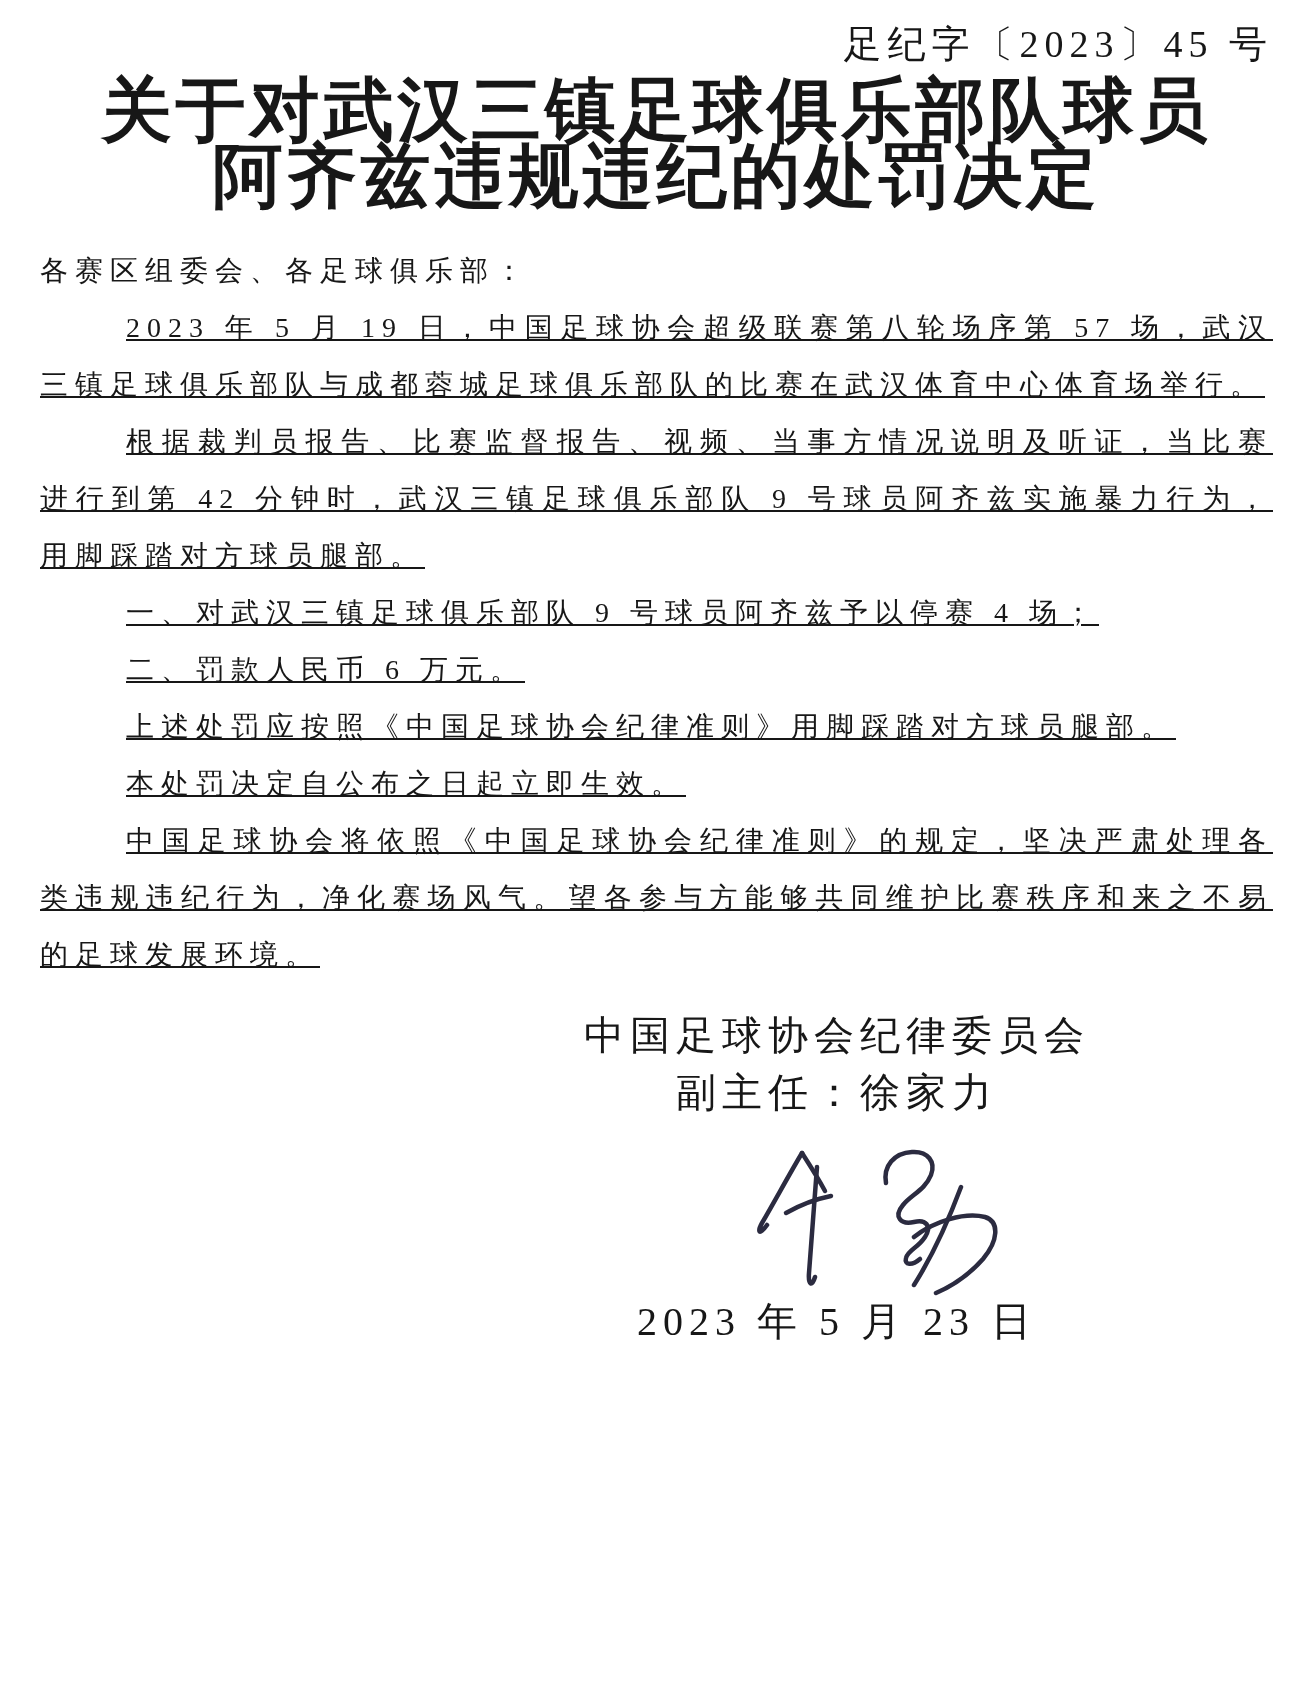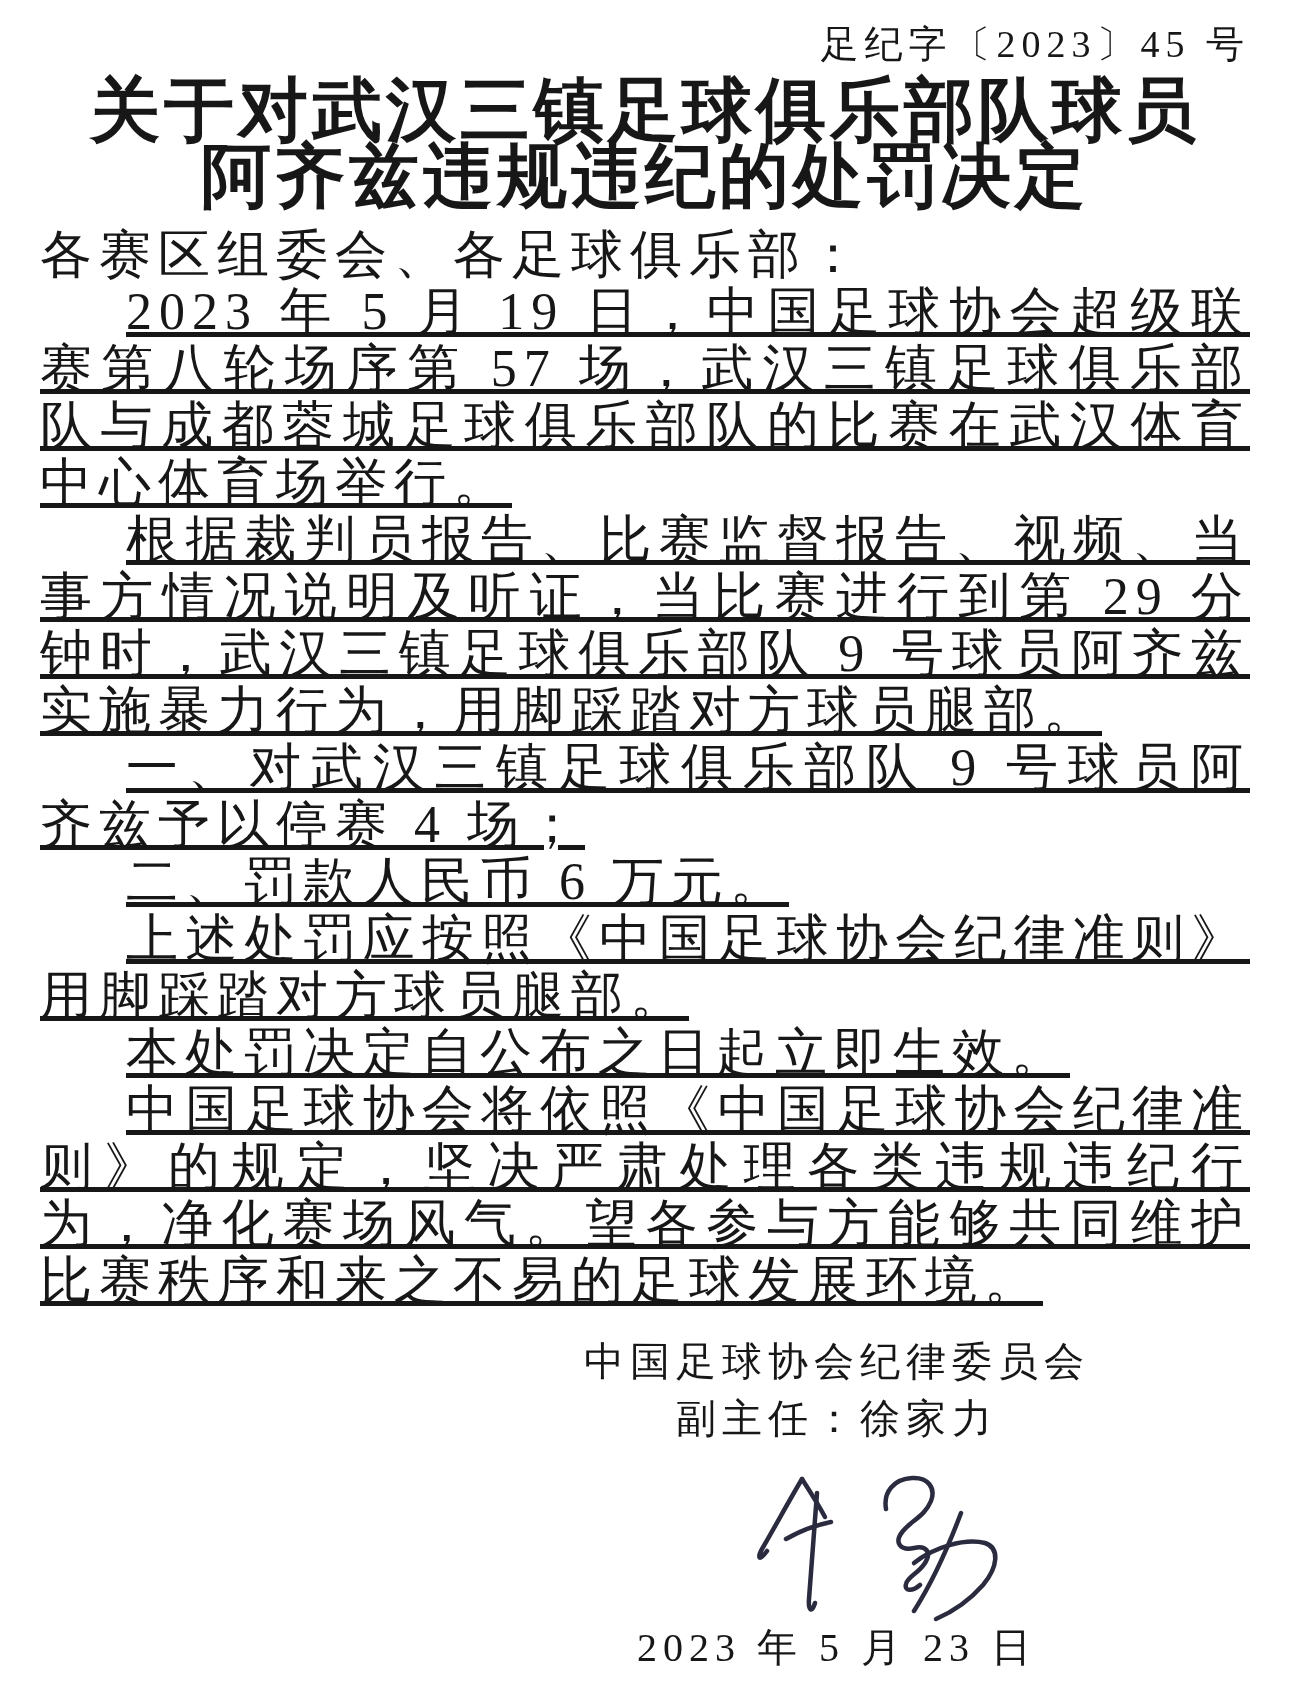--- a/index.html
+++ b/index.html
@@ -11,42 +11,42 @@
     width: 1294px;
     height: 1701px;
     overflow: hidden;
     font-family: "Liberation Serif", "DejaVu Serif", serif;
     color: #171717;
   }
   .page {
     box-sizing: border-box;
     width: 1294px;
     height: 1701px;
-    padding: 18px 44px 0 40px;
+    padding: 18px 21px 0 40px;
     background: #ffffff;
   }
   .doc-number {
     text-align: right;
     font-size: 38px;
     line-height: 52px;
     letter-spacing: 6px;
     white-space: nowrap;
   }
   .title {
     margin: 8px 0 0 0;
     text-align: center;
     font-size: 70px;
     font-weight: bold;
     line-height: 66px;
     letter-spacing: 4px;
   }
   .title-line { display: block; }
   .body-text {
-    margin-top: 16px;
-    font-size: 52px;
+    margin-top: 32px;
+    font-size: 28px;
     line-height: 57px;
     letter-spacing: 7px;
     text-align: justify;
     text-justify: inter-character;
   }
   .body-text p { margin: 0; }
   .para { text-indent: 86px; text-decoration: underline; }
   .signoff {
     margin-top: 24px;
     margin-left: 492px;
@@ -76,21 +76,21 @@
   <div class="doc-number">足纪字〔2023〕45 号</div>
 
   <h1 class="title">
     <span class="title-line">关于对武汉三镇足球俱乐部队球员</span>
     <span class="title-line">阿齐兹违规违纪的处罚决定</span>
   </h1>
 
   <div class="body-text">
     <p class="salutation">各赛区组委会、各足球俱乐部：</p>
     <p class="para">2023 年 5 月 19 日，中国足球协会超级联赛第八轮场序第 57 场，武汉三镇足球俱乐部队与成都蓉城足球俱乐部队的比赛在武汉体育中心体育场举行。</p>
-    <p class="para">根据裁判员报告、比赛监督报告、视频、当事方情况说明及听证，当比赛进行到第 29 分钟时，武汉三镇足球俱乐部队 9 号球员阿齐兹实施暴力行为，用脚踩踏对方球员腿部。</p>
+    <p class="para">根据裁判员报告、比赛监督报告、视频、当事方情况说明及听证，当比赛进行到第 42 分钟时，武汉三镇足球俱乐部队 9 号球员阿齐兹实施暴力行为，用脚踩踏对方球员腿部。</p>
     <p class="para">一、对武汉三镇足球俱乐部队 9 号球员阿齐兹予以停赛 4 场；</p>
     <p class="para">二、罚款人民币 6 万元。</p>
     <p class="para">上述处罚应按照《中国足球协会纪律准则》用脚踩踏对方球员腿部。</p>
     <p class="para">本处罚决定自公布之日起立即生效。</p>
     <p class="para">中国足球协会将依照《中国足球协会纪律准则》的规定，坚决严肃处理各类违规违纪行为，净化赛场风气。望各参与方能够共同维护比赛秩序和来之不易的足球发展环境。</p>
   </div>
 
   <div class="signoff">
     <div class="signoff-org">中国足球协会纪律委员会</div>
     <div class="signoff-signer">副主任：徐家力</div>

